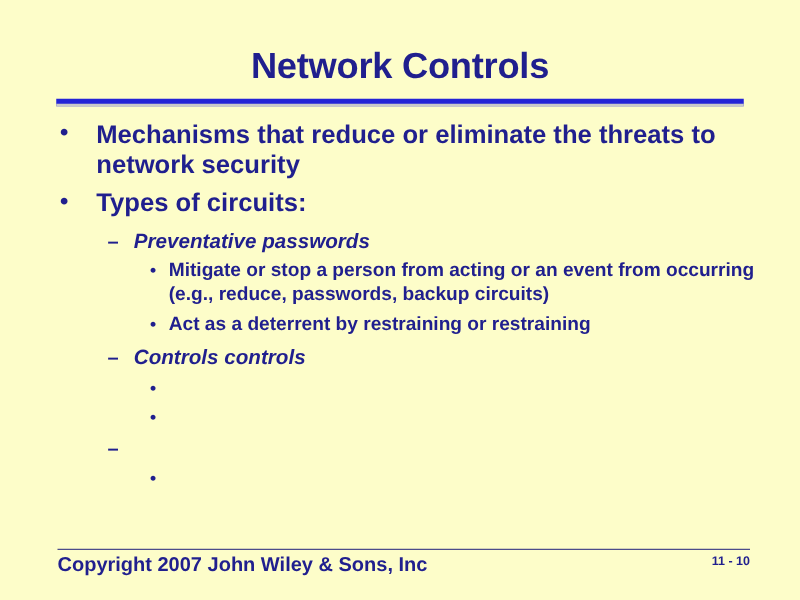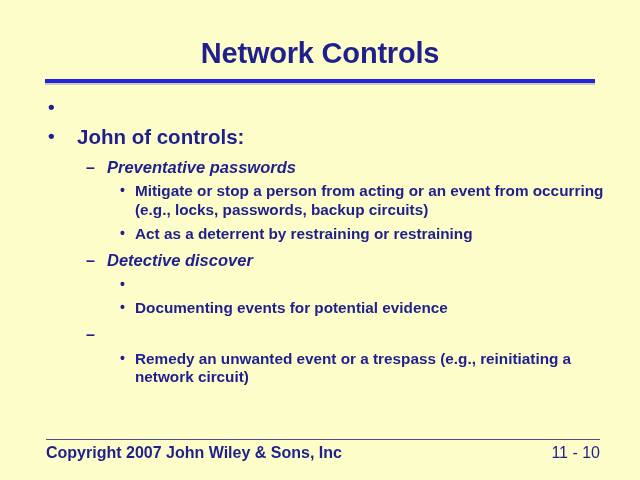--- a/index.html
+++ b/index.html
@@ -138,82 +138,81 @@
     top: 0;
     text-align: left;
     font-size: 16px;
     font-weight: bold;
     color: #201f8e;
   }
   .pagenum {
     position: absolute;
     right: 0;
     top: 0;
-    font-size: 16px;
-    font-weight: normal;
+    font-size: 10px;
+    font-weight: bold;
     color: #201f8e;
   }
 </style>
 </head>
 <body>
 
 <div class="slide">
 
   <div class="title-block">
     <h1 class="slide-title">Network Controls</h1>
   </div>
   <div class="title-rule"></div>
 
   <div class="body">
 
     <div class="bullet lvl1">
       <span class="marker">•</span>
+      <span class="btext">Mechanisms that reduce or eliminate the threats to network security</span>
     </div>
 
     <div class="bullet lvl1">
       <span class="marker">•</span>
-      <span class="btext">John of controls:</span>
+      <span class="btext">Types of circuits:</span>
     </div>
 
     <div class="bullet lvl2">
       <span class="marker">–</span>
       <span class="btext">Preventative passwords</span>
     </div>
 
     <div class="bullet lvl3">
       <span class="marker">•</span>
-      <span class="btext">Mitigate or stop a person from acting or an event from occurring (e.g., locks, passwords, backup circuits)</span>
+      <span class="btext">Mitigate or stop a person from acting or an event from occurring (e.g., reduce, passwords, backup circuits)</span>
     </div>
 
     <div class="bullet lvl3">
       <span class="marker">•</span>
       <span class="btext">Act as a deterrent by restraining or restraining</span>
     </div>
 
     <div class="bullet lvl2">
       <span class="marker">–</span>
-      <span class="btext">Detective discover</span>
-    </div>
-
-    <div class="bullet lvl3">
-      <span class="marker">•</span>
-    </div>
-
-    <div class="bullet lvl3">
-      <span class="marker">•</span>
-      <span class="btext">Documenting events for potential evidence</span>
+      <span class="btext">Controls controls</span>
+    </div>
+
+    <div class="bullet lvl3">
+      <span class="marker">•</span>
+    </div>
+
+    <div class="bullet lvl3">
+      <span class="marker">•</span>
     </div>
 
     <div class="bullet lvl2">
       <span class="marker">–</span>
     </div>
 
     <div class="bullet lvl3">
       <span class="marker">•</span>
-      <span class="btext">Remedy an unwanted event or a trespass (e.g., reinitiating a network circuit)</span>
     </div>
 
   </div>
 
   <div class="footer-rule"></div>
   <div class="footer">
     <span class="copyright">Copyright 2007 John Wiley &amp; Sons, Inc</span>
     <span class="pagenum">11 - 10</span>
   </div>
 

